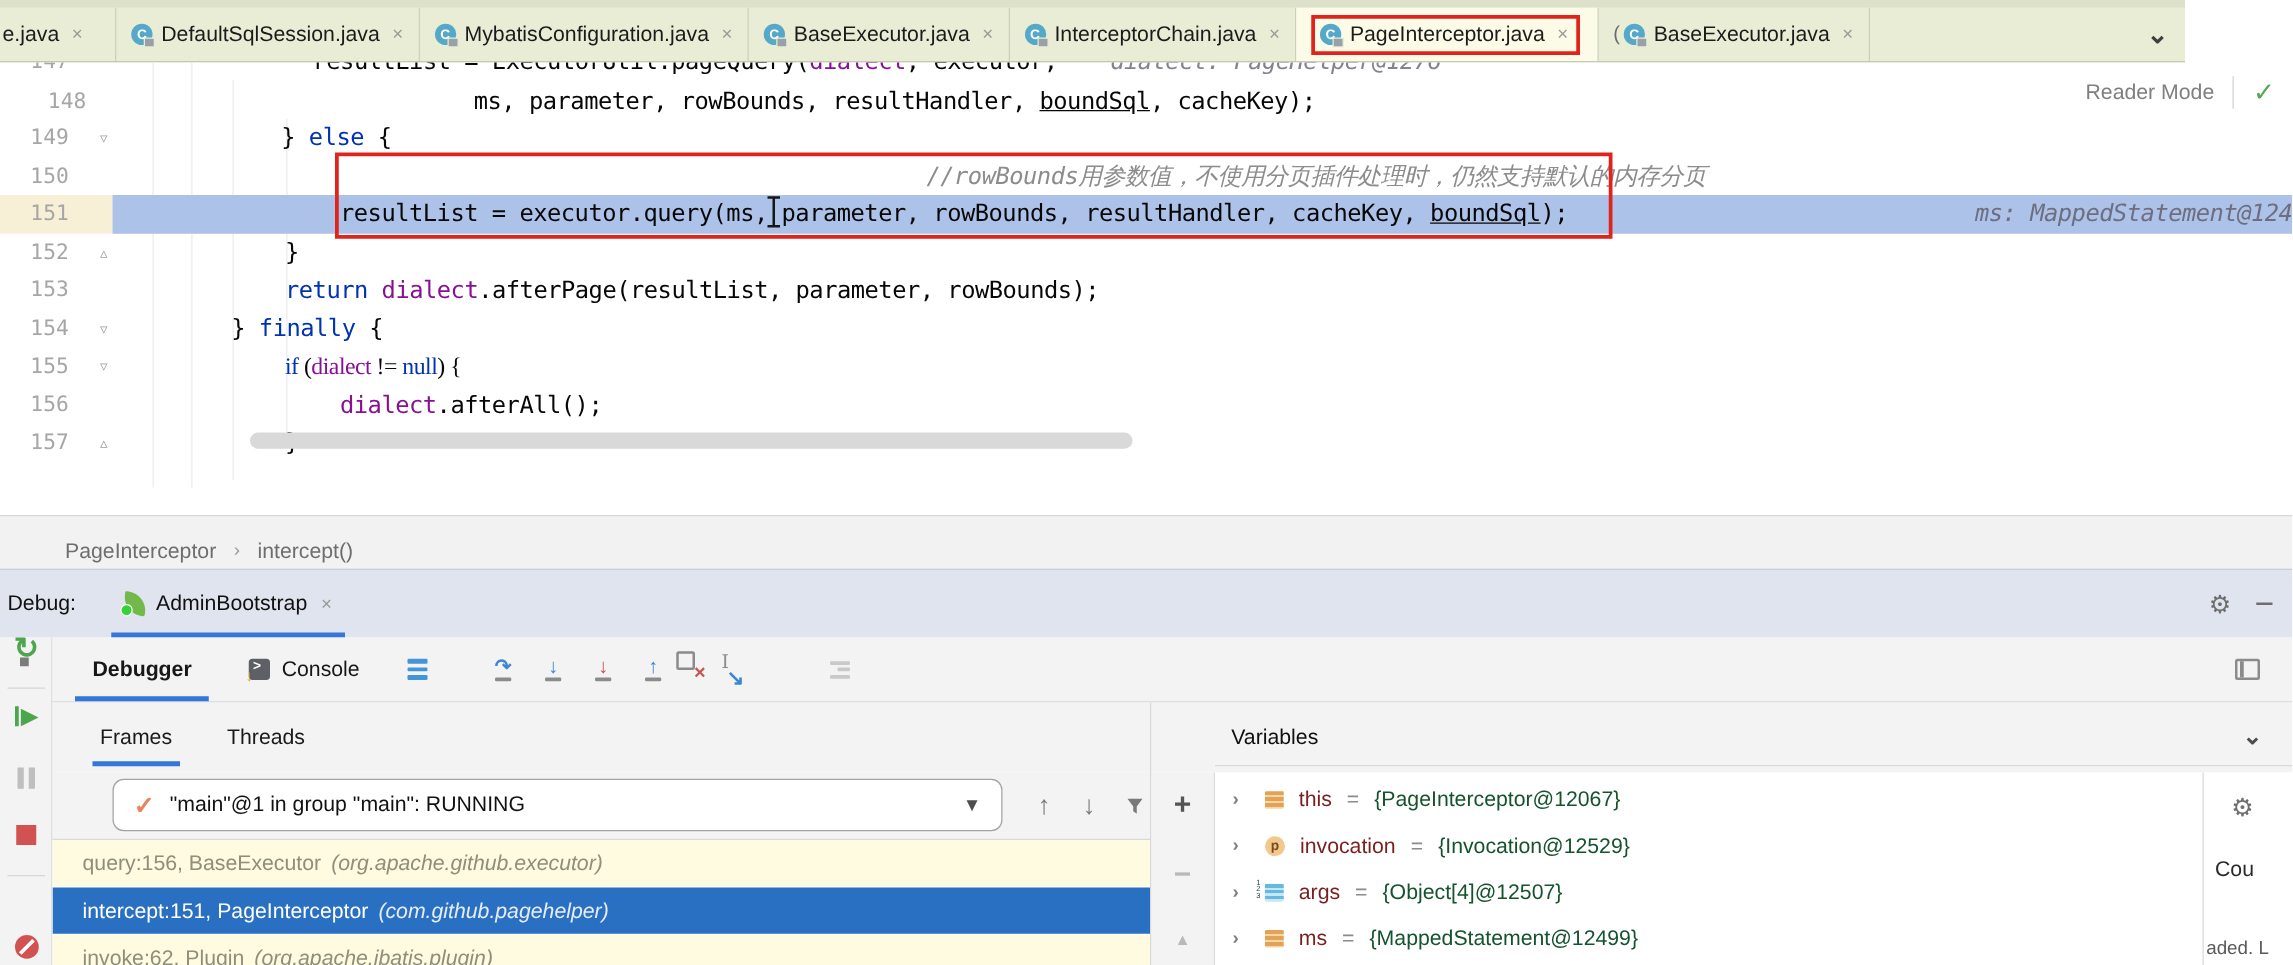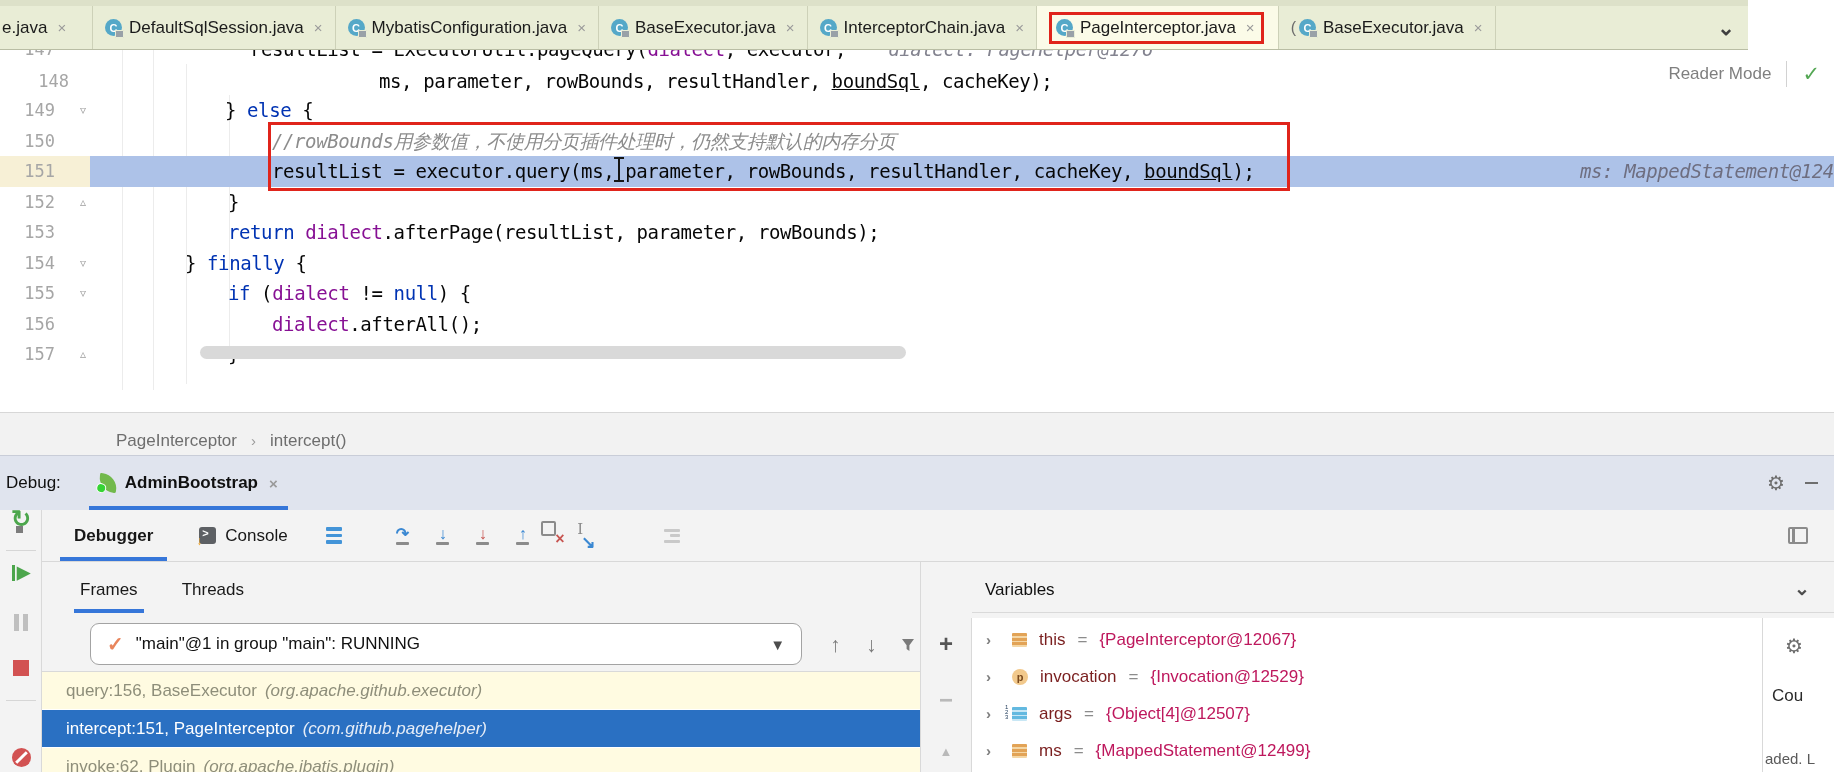--- a/index.html
+++ b/index.html
@@ -46,29 +46,29 @@
   #ibeam i{position:absolute;left:6px;top:2px;width:2px;height:23px;background:#161616;}
   #ibeam b,#ibeam u{position:absolute;left:2px;width:10px;height:2px;background:#161616;}
   #ibeam b{top:1px;} #ibeam u{bottom:1px;}
   #readerwidget{position:absolute;right:14px;top:8px;display:flex;align-items:center;height:32px;}
   #readerlabel{color:#7f7f7f;font-size:17px;}
   .vsep-sm{width:1px;height:26px;background:#d2d2d2;margin:0 15px;}
   .green-check{color:#54a754;font-size:21px;}
 
   
   #breadcrumb{position:absolute;left:0;top:412px;width:1834px;height:56px;background:#f2f2f2;
-              border-top:1px solid #d7d7d7;display:flex;align-items:center;padding-left:116px;box-sizing:border-box;
+              border-top:1px solid #d7d7d7;display:flex;align-items:center;padding-left:52px;box-sizing:border-box;
               font-size:17px;color:#6e6e6e;gap:14px;}
   .bc-sep{color:#9b9b9b;font-size:15px;}
 
   
   #debugheader{position:absolute;left:0;top:455px;width:1834px;height:55px;background:#e0e4ee;
                border-top:1px solid #c9cdd8;box-sizing:border-box;display:flex;align-items:center;}
   #debuglabel{font-size:17px;color:#101010;margin-left:6px;}
-  #sessiontab{position:relative;display:flex;align-items:center;gap:8px;margin-left:28px;height:100%;padding:0 10px;font-weight:bold;}
+  #sessiontab{position:relative;display:flex;align-items:center;gap:8px;margin-left:28px;height:100%;padding:0 10px;}
   #sessiontab .ul{position:absolute;left:0;right:0;bottom:0;height:4px;background:#3676d9;}
   #sessionname{font-size:17px;color:#101010;}
   .leaf{position:relative;display:inline-block;width:18px;height:18px;background:#72b94c;
         border-radius:1px 85% 10% 85%;transform:rotate(8deg);}
   .leaf .dot{position:absolute;left:-2px;bottom:-2px;width:8px;height:8px;border-radius:50%;
              background:#35d435;border:1px solid #fff;}
   #dbg-right{margin-left:auto;display:flex;align-items:center;gap:20px;margin-right:16px;}
   .gear{color:#6e6e6e;font-size:20px;}
   .minbar{display:inline-block;width:13px;height:2px;background:#6e6e6e;}
 
@@ -147,21 +147,21 @@
   .frow.sel .pkg{color:#e6edf7;}
 
   
   #watchstrip{position:absolute;left:921px;top:618px;width:50px;height:154px;background:#f3f3f3;}
   .ws{position:absolute;left:0;width:50px;text-align:center;font-weight:bold;}
   #varsarea{position:absolute;left:972px;top:618px;width:790px;height:154px;background:#fff;overflow:hidden;}
   .vrow{position:absolute;left:0;width:100%;height:37px;display:flex;align-items:center;gap:12px;padding-left:14px;
         font-size:17px;box-sizing:border-box;}
   .vchev{color:#7e7e7e;font-size:15px;font-weight:bold;width:14px;}
   .vname{color:#7a1f1f;}
-  .veq{color:#8c8c8c;} .vval{color:#be185d;}
+  .veq{color:#8c8c8c;} .vval{color:#14532d;}
   .vi-obj{width:15px;height:14px;flex:none;
       background:repeating-linear-gradient(to bottom,#e2a356 0 3px,#f4d7a6 3px 4.7px);border-radius:1px;}
   .vi-param{width:16px;height:16px;border-radius:50%;background:#f2c98c;color:#7a4a1e;font-size:11px;font-weight:bold;
       display:inline-flex;align-items:center;justify-content:center;flex:none;}
   .vi-arr{position:relative;width:15px;height:14px;flex:none;
       background:repeating-linear-gradient(to bottom,#63b9e0 0 3px,#c8e7f5 3px 4.7px);border-radius:1px;}
   .vi-arr:before{content:"1\A 2\A 3";position:absolute;left:-7px;top:-2px;font-size:6px;line-height:5px;color:#27415f;white-space:pre;}
 
   
   #rightcol{position:absolute;left:1763px;top:618px;width:71px;height:154px;background:#fff;overflow:hidden;}
@@ -234,21 +234,21 @@
           <span class="num">148</span>
           <span class="code" style="padding-left: 265px;"><span class="tok-pln">ms, parameter, rowBounds, resultHandler, </span><span class="tok-pln tok-u">boundSql</span><span class="tok-pln">, cacheKey);</span></span>
         </div>
         <div class="cline" style="top: 45px;">
           <span class="num">149</span>
           <span class="fold">▿</span>
           <span class="code" style="padding-left: 125px;"><span class="tok-pln">} </span><span class="tok-kw">else</span><span class="tok-pln"> {</span></span>
         </div>
         <div class="cline" style="top: 75.5px;">
           <span class="num">150</span>
-          <span class="code" style="padding-left: 172px;"><span class="tok-com">//rowBounds用参数值，不使用分页插件处理时，仍然支持默认的内存分页</span></span>
+          <span class="code" style="padding-left: 172px; text-align: center;"><span class="tok-com">//rowBounds用参数值，不使用分页插件处理时，仍然支持默认的内存分页</span></span>
         </div>
         <div class="cline exec" style="top: 106px;">
           <span class="gbg"></span>
           <span class="bg"></span>
           <span class="num">151</span>
           <span class="code" style="padding-left: 172px;"><span class="tok-pln">resultList = executor.query(ms, parameter, rowBounds, resultHandler, cacheKey, </span><span class="tok-pln tok-u">boundSql</span><span class="tok-pln">);</span><span class="hint-right">ms: MappedStatement@12499</span></span>
         </div>
         <div class="cline" style="top: 136.5px;">
           <span class="num">152</span>
           <span class="fold">▵</span>
@@ -259,21 +259,21 @@
           <span class="code" style="padding-left: 128px;"><span class="tok-kw">return</span><span class="tok-pln"> </span><span class="tok-fld">dialect</span><span class="tok-pln">.afterPage(resultList, parameter, rowBounds);</span></span>
         </div>
         <div class="cline" style="top: 197.5px;">
           <span class="num">154</span>
           <span class="fold">▿</span>
           <span class="code" style="padding-left: 85px;"><span class="tok-pln">} </span><span class="tok-kw">finally</span><span class="tok-pln"> {</span></span>
         </div>
         <div class="cline" style="top: 228px;">
           <span class="num">155</span>
           <span class="fold">▿</span>
-          <span class="code" style="padding-left: 128px;"><span class="tok-kw">if</span><span class="tok-pln"> (</span><span class="tok-fld">dialect</span><span class="tok-pln"> != </span><span class="tok-kw">null</span><span class="tok-pln">) {</span></span>
+          <span class="code" style="padding-left: 128px; font-family: Liberation Serif, serif;"><span class="tok-kw">if</span><span class="tok-pln"> (</span><span class="tok-fld">dialect</span><span class="tok-pln"> != </span><span class="tok-kw">null</span><span class="tok-pln">) {</span></span>
         </div>
         <div class="cline" style="top: 258.5px;">
           <span class="num">156</span>
           <span class="code" style="padding-left: 172px;"><span class="tok-fld">dialect</span><span class="tok-pln">.afterAll();</span></span>
         </div>
         <div class="cline" style="top: 289px;">
           <span class="num">157</span>
           <span class="fold">▵</span>
           <span class="code" style="padding-left: 128px;"><span class="tok-pln">}</span></span>
         </div>

